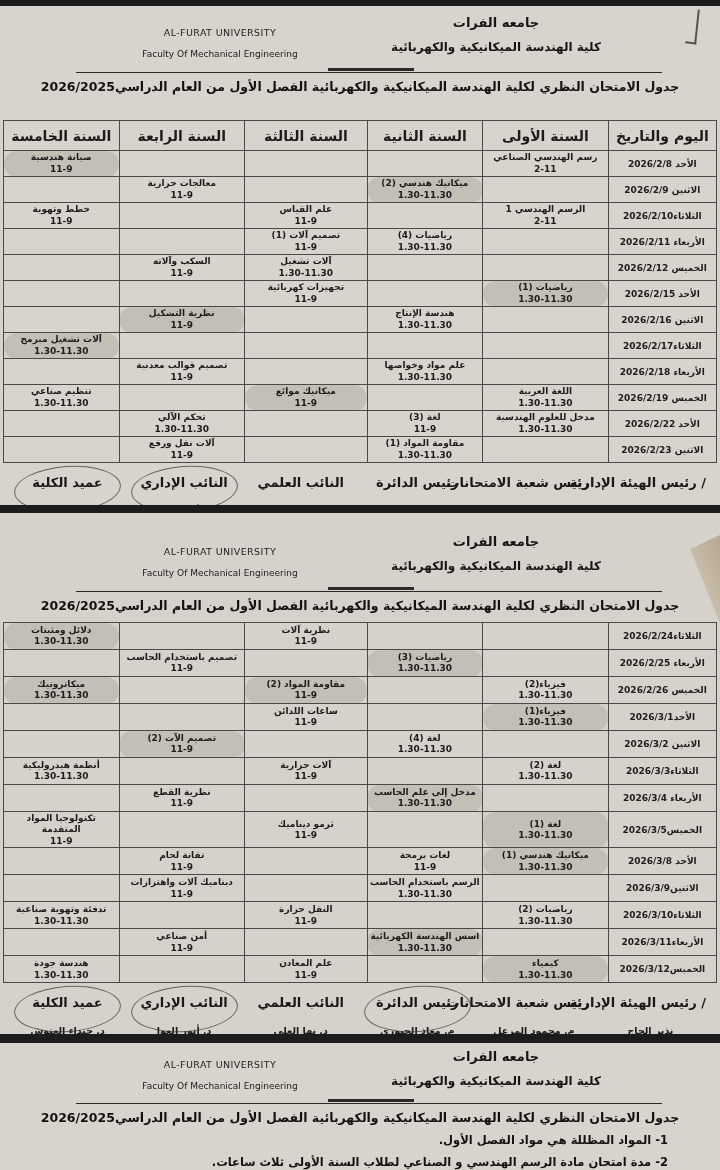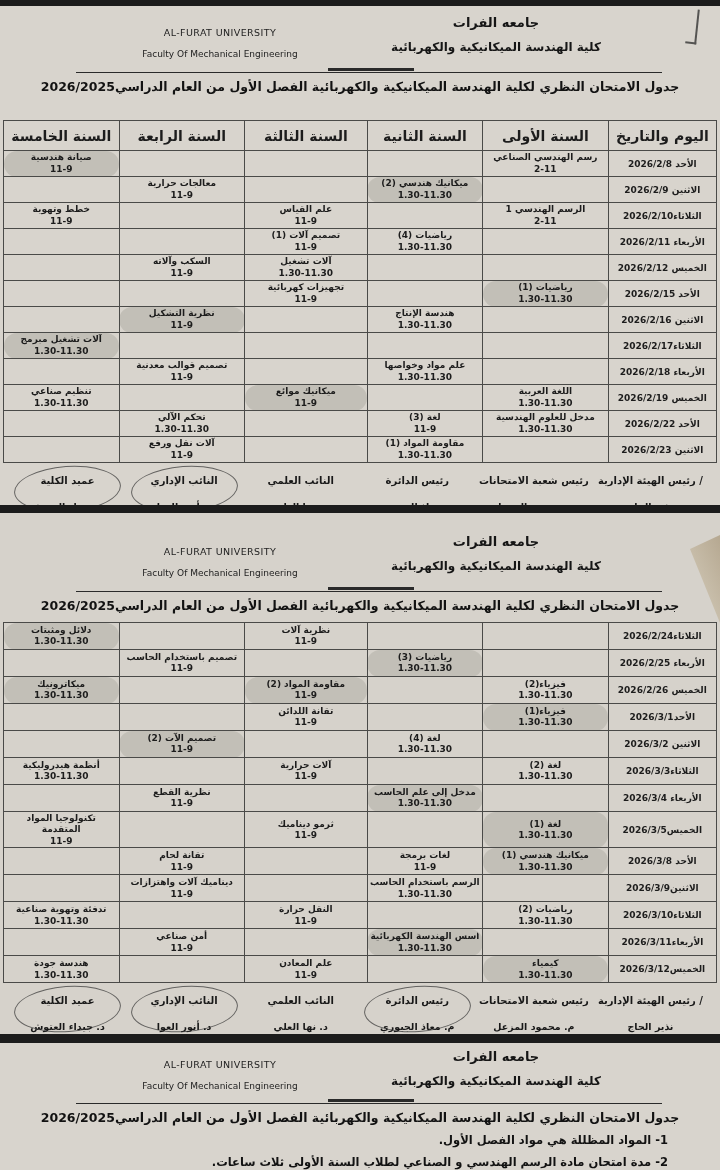--- a/index.html
+++ b/index.html
@@ -47,21 +47,21 @@
   .page2 .extable td { height:24px; }
   .datecell { font-size:9.5px; }
   .subj { font-size:9px; line-height:1.25; }
   .time { font-size:9px; line-height:1.2; direction:ltr; unicode-bidi:isolate; }
   td.shaded { background:#c2bfb7;border-radius:13px; }
 
   
   .sigs { display:flex; direction:rtl; justify-content:space-between;
           margin:12px 14px 0 12px; }
   .sig  { width:16%; text-align:center; position:relative; }
-  .sig-title { display:block; font-size:10px; font-weight:bold; color:#181818; white-space:nowrap; }
+  .sig-title { display:block; font-size:13px; font-weight:bold; color:#181818; white-space:nowrap; }
   .sig-name  { display:block; font-size:9.5px; font-weight:bold; color:#181818; margin-top:15px; white-space:nowrap; }
   .squiggle  { margin-top:1px; }
   .sig.circled::before { content:""; position:absolute; top:-9px; left:2px; right:2px; height:44px;
           border:1.5px solid #333; border-radius:50%; opacity:.7; transform:rotate(-4deg); }
 
   
   .notes { direction:rtl; margin:8px 52px 0 16px; color:#121212; }
   .note  { font-size:11.5px; font-weight:bold; margin-bottom:8px; white-space:nowrap; }
 
   
@@ -391,21 +391,21 @@
               </td>
             </tr>
             <tr>
               <td class="datecell">الأحد2026/3/1</td>
               <td class="shaded">
                 <div class="subj">فيزياء(1)</div>
                 <div class="time">1.30-11.30</div>
               </td>
               <td></td>
               <td>
-                <div class="subj">تقانة اللدائن</div>
+                <div class="subj">ساعات اللدائن</div>
                 <div class="time">11-9</div>
               </td>
               <td></td>
               <td></td>
             </tr>
             <tr>
               <td class="datecell">الاثنين 2026/3/2</td>
               <td></td>
               <td>
                 <div class="subj">لغة (4)</div>

